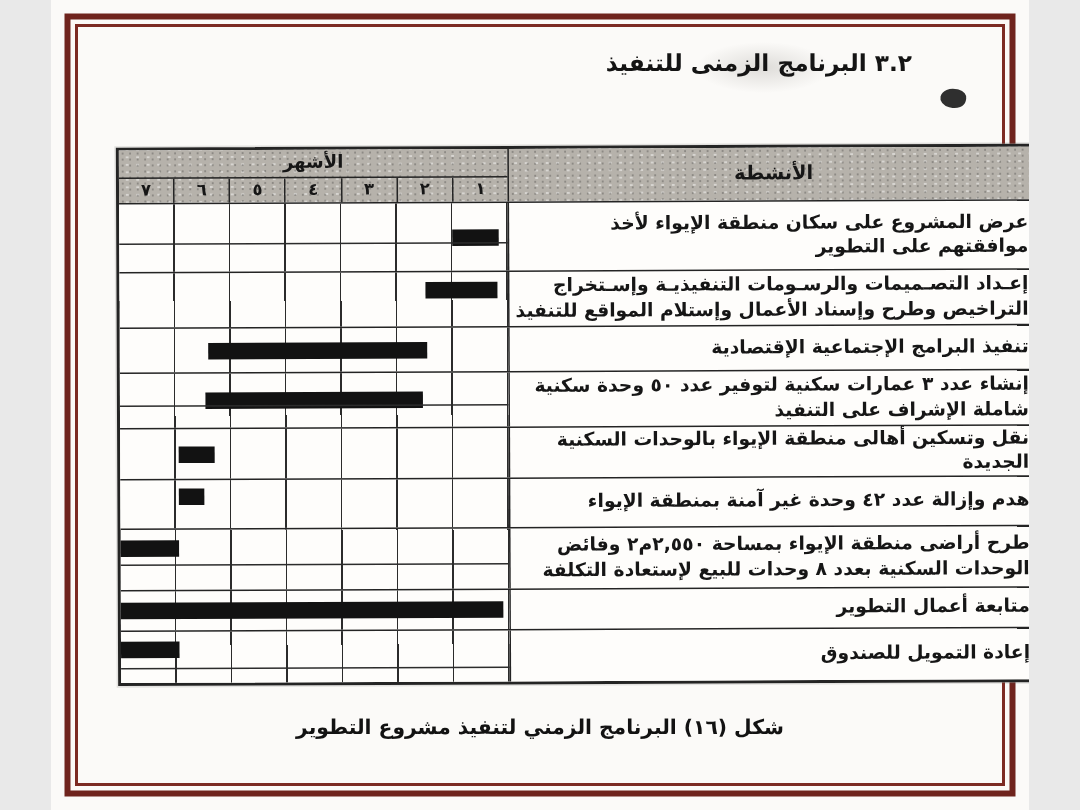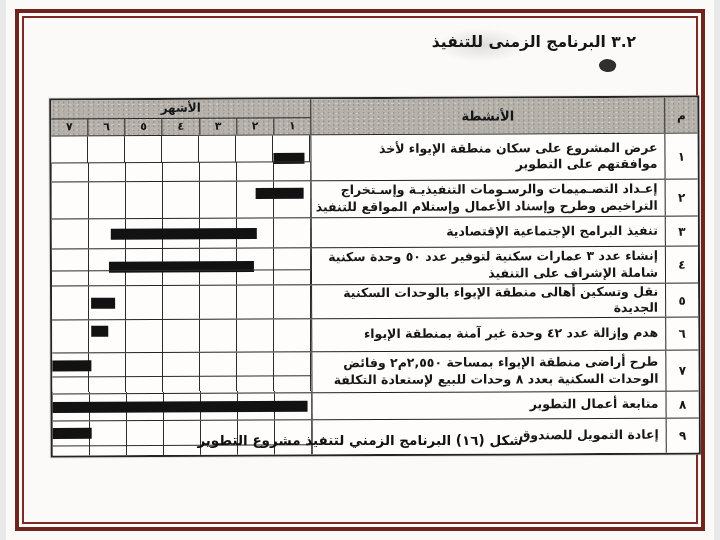--- a/index.html
+++ b/index.html
@@ -1,17 +1,17 @@
 <!DOCTYPE html>
 <html lang="ar"><head>
 <meta charset="utf-8">
 <style>
   html,body{margin:0;padding:0;background:#e9e9e9;}
   .canvas{
-    position:relative;width:708px;height:540px;margin:0 auto;
+    position:relative;width:652px;height:540px;margin:0 auto;
     background:#fbfaf8;overflow:hidden;
     font-family:"DejaVu Sans",sans-serif;font-weight:bold;color:#161616;
   }
   
   .frame-outer{position:absolute;inset:9px;border:4px solid #6f241e;pointer-events:none;}
   .frame-inner{position:absolute;inset:16px;border:2px solid #7c2b24;pointer-events:none;}
 
   .title{
     position:absolute;top:33px;right:78px;direction:rtl;
     font-size:15.5px;letter-spacing:.2px;color:#141414;
@@ -59,21 +59,21 @@
   }
   .num-cell{width:32px;border-left:1px solid #242424;display:flex;align-items:center;justify-content:center;font-size:12px;}
   .bar{position:absolute;height:11px;background:#121212;top:50%;transform:translateY(-50%);}
   .bar-top .bar{top:7px;transform:none;}
   .bar-high .bar{top:34%;}
   .split .months-cell::after{content:"";position:absolute;left:0;right:0;top:58%;height:1px;background:#2c2c2c;}
   .split-low .months-cell::after{content:"";position:absolute;left:0;right:0;top:70%;height:1px;background:#2c2c2c;}
   .r1{height:45px}.r2{height:36px}.r3{height:29px}.r4{height:36px}.r5{height:33px}
   .r6{height:32px}.r7{height:40px}.r8{height:26px}.r9{height:34px}
 
-  .caption{position:absolute;left:0;right:0;top:432px;text-align:center;direction:rtl;font-size:13.5px;color:#121212;}
+  .caption{position:absolute;left:0;right:0;top:477px;text-align:center;direction:rtl;font-size:13.5px;color:#121212;}
 </style>
 </head>
 <body>
 
 <div class="canvas">
   <div class="frame-outer"></div>
   <div class="frame-inner"></div>
 
   <div class="smudge"></div>
   <div class="title">٣.٢ البرنامج الزمنى للتنفيذ</div>

